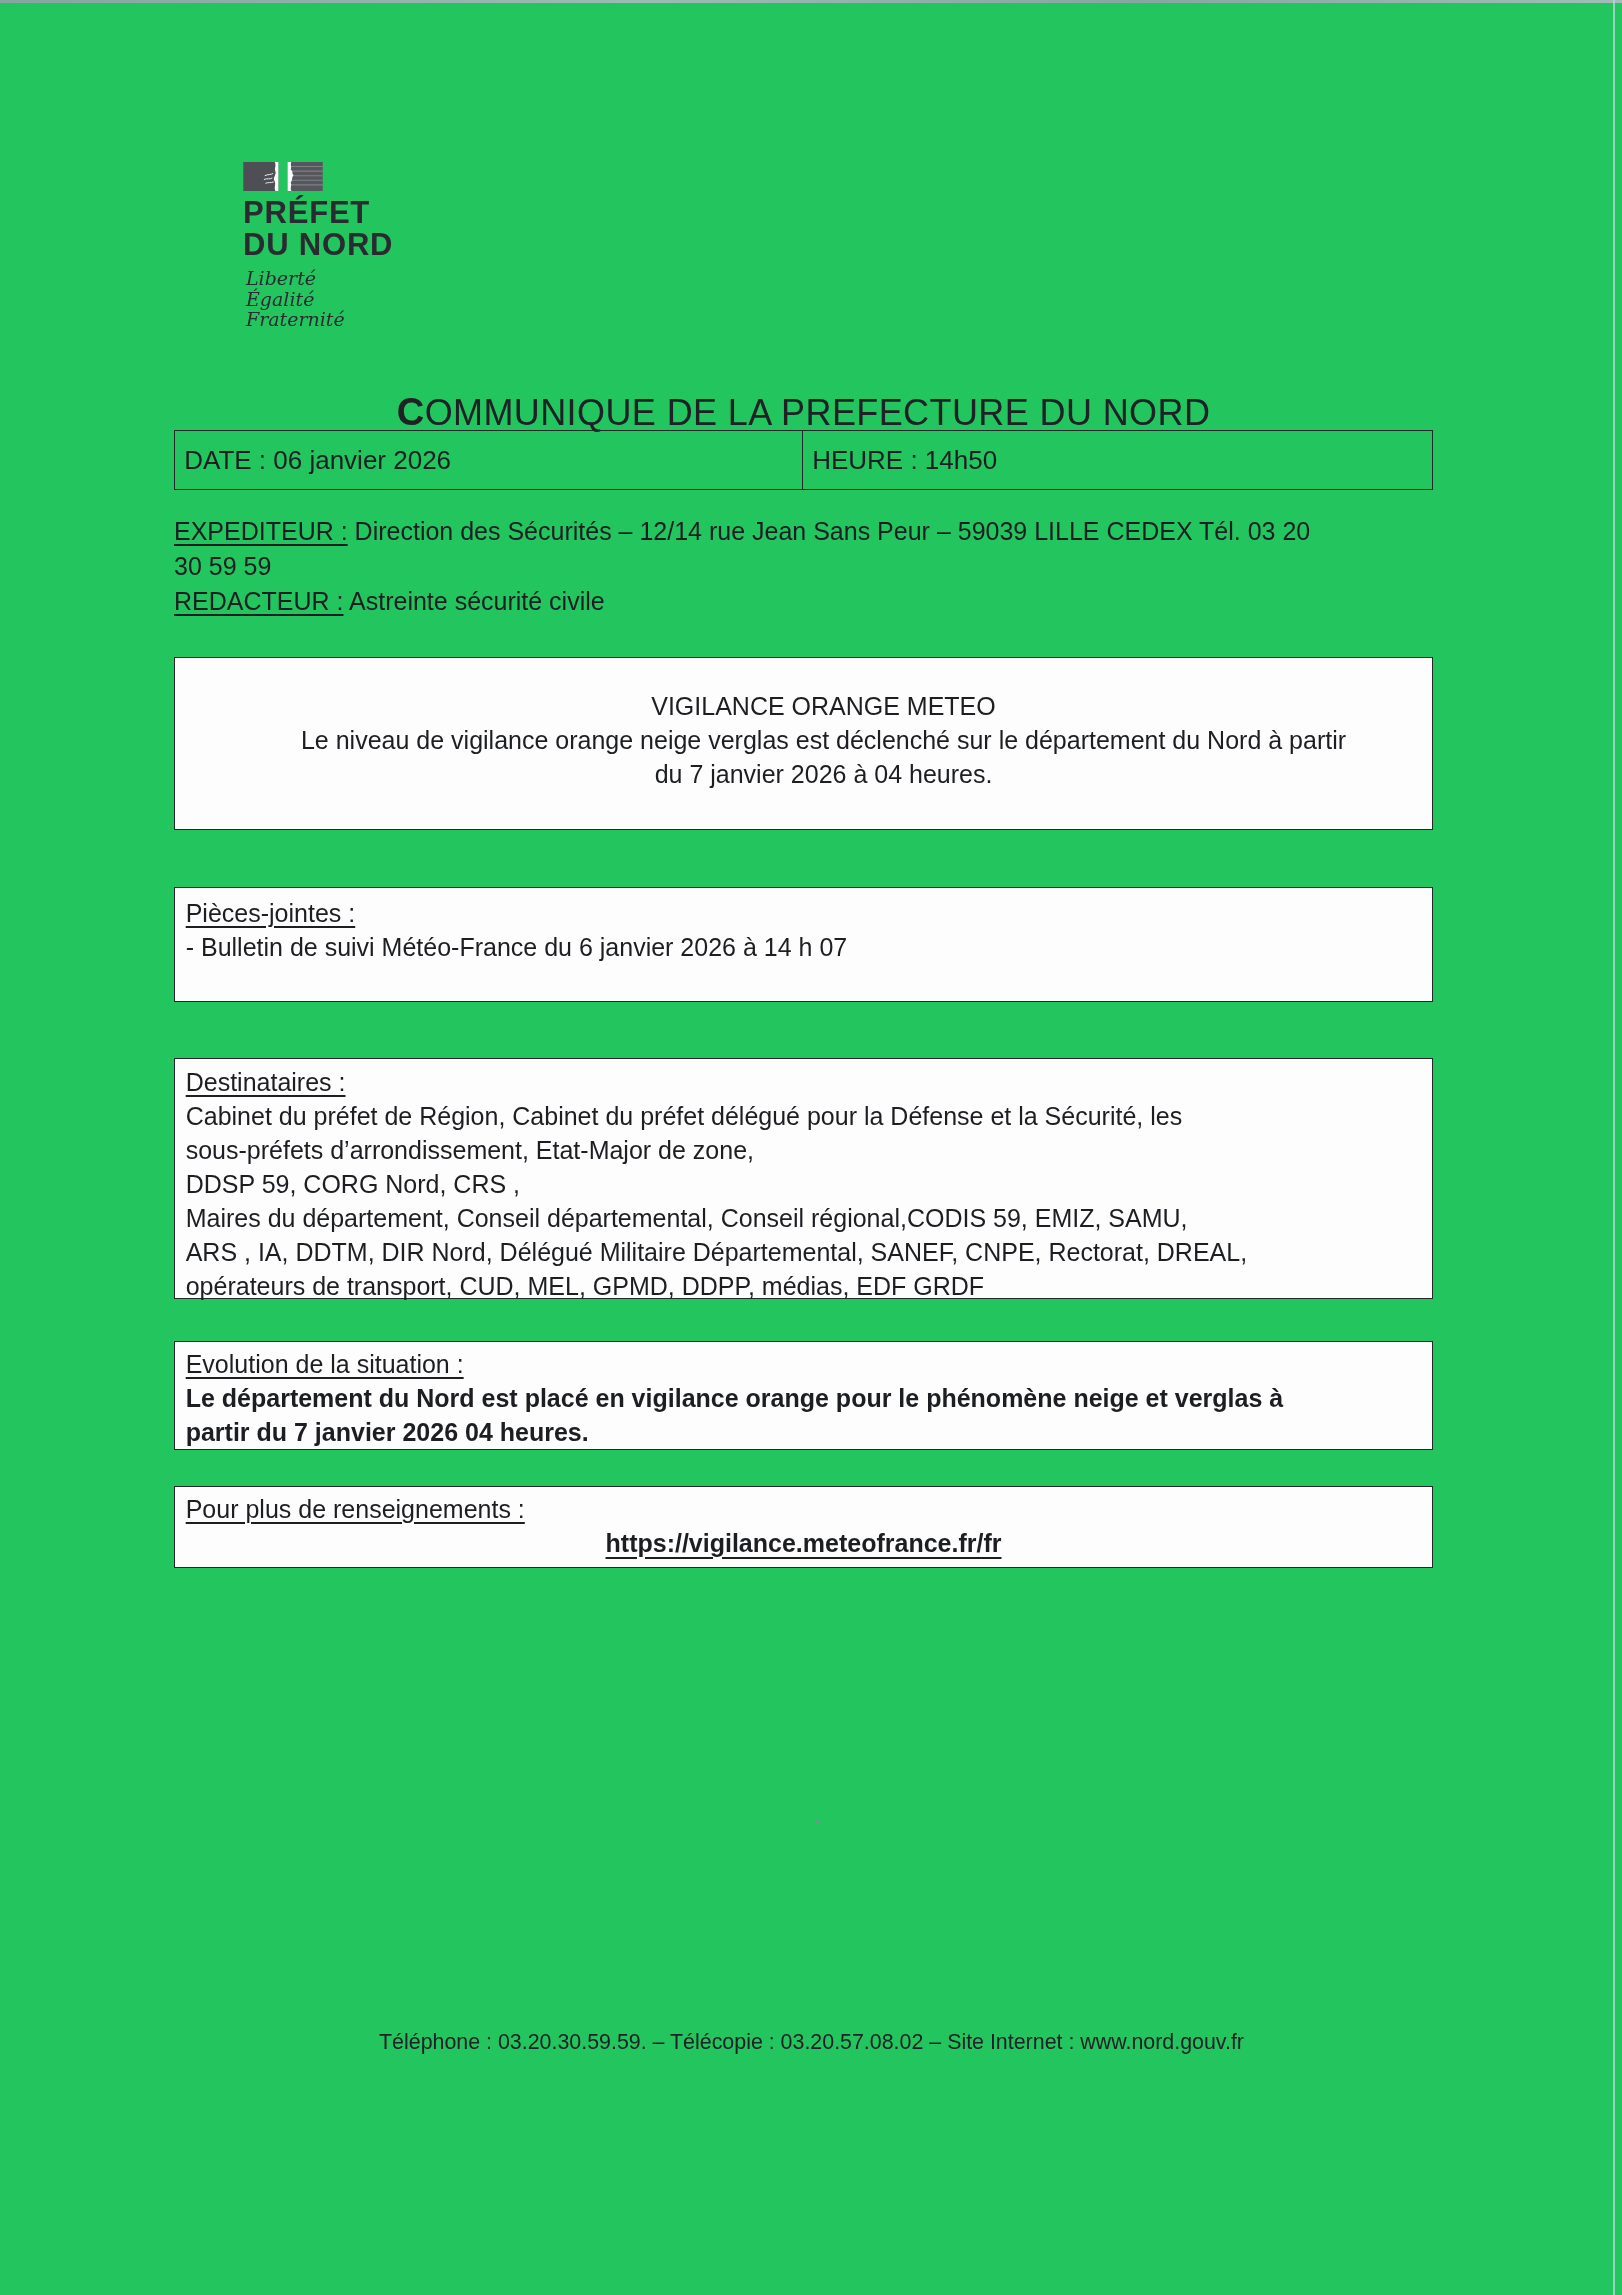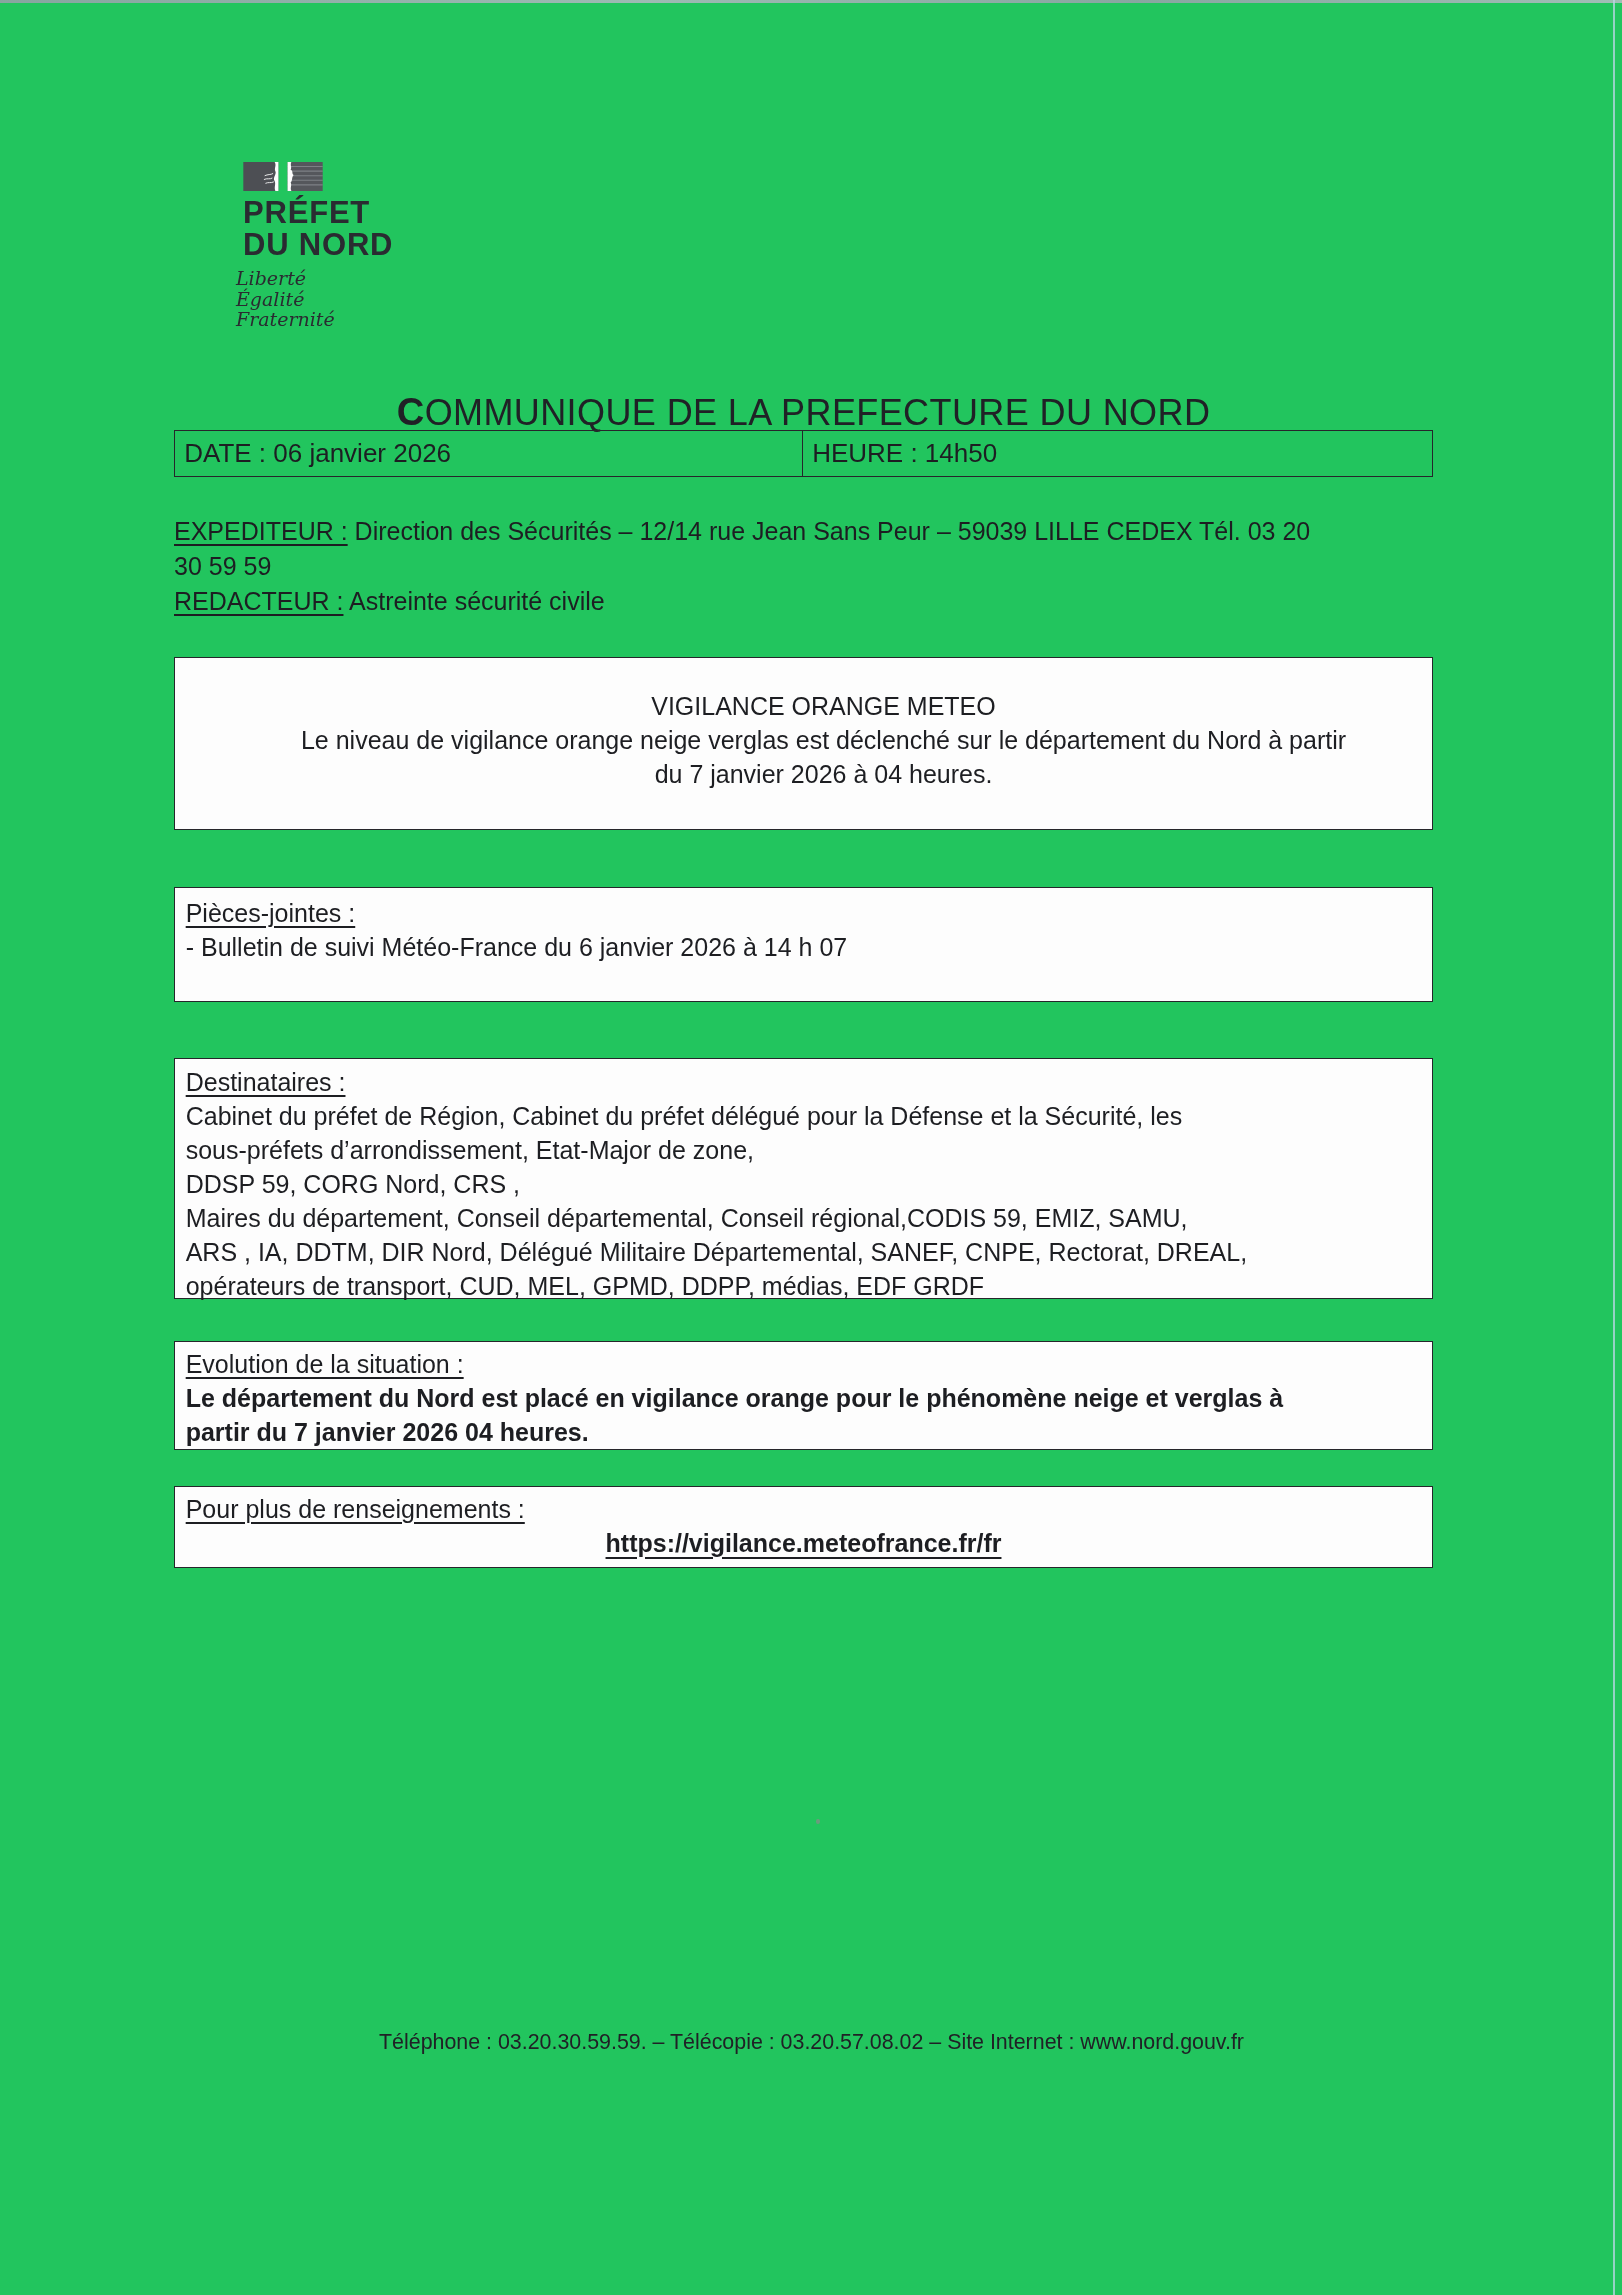--- a/index.html
+++ b/index.html
@@ -30,35 +30,35 @@
   }
 
   
   .logo-img { position: absolute; left: 243px; top: 162px; width: 80px; height: 29px; }
   .logo-name {
     position: absolute; left: 243px; top: 197px;
     font-weight: 700; font-size: 31px; line-height: 32px;
     letter-spacing: 0.8px; color: #2a2b31;
   }
   .logo-motto {
-    position: absolute; left: 236px; top: 268px;
+    position: absolute; left: 246px; top: 268px;
     font-family: "DejaVu Serif", "Liberation Serif", serif;
     font-style: italic; font-size: 19px; line-height: 20.7px; color: #2a2b31;
   }
 
   
   .doc-title {
     position: absolute; left: 174px; top: 362px; width: 1259px;
     text-align: center; font-size: 36px; color: #202126; letter-spacing: 0.4px; margin-top: 28px;
   }
   .doc-title::first-letter { font-weight: 700; font-size: 1.06em; }
 
   
   .meta-table {
-    position: absolute; left: 174px; top: 430px; width: 1259px; height: 47px;
+    position: absolute; left: 174px; top: 430px; width: 1259px; height: 60px;
     border: 1.9px solid #26262b; display: flex;
   }
   .meta-cell { display: flex; align-items: center; padding-left: 9.2px; font-size: 26px; }
   .meta-cell.date { width: 627px; }
   .meta-cell.heure { flex: 1; border-left: 1.9px solid #26262b; }
 
   
   .sender { position: absolute; left: 174px; top: 514px; width: 1285px; font-size: 25px; line-height: 35px; }
 
   .u-label {

